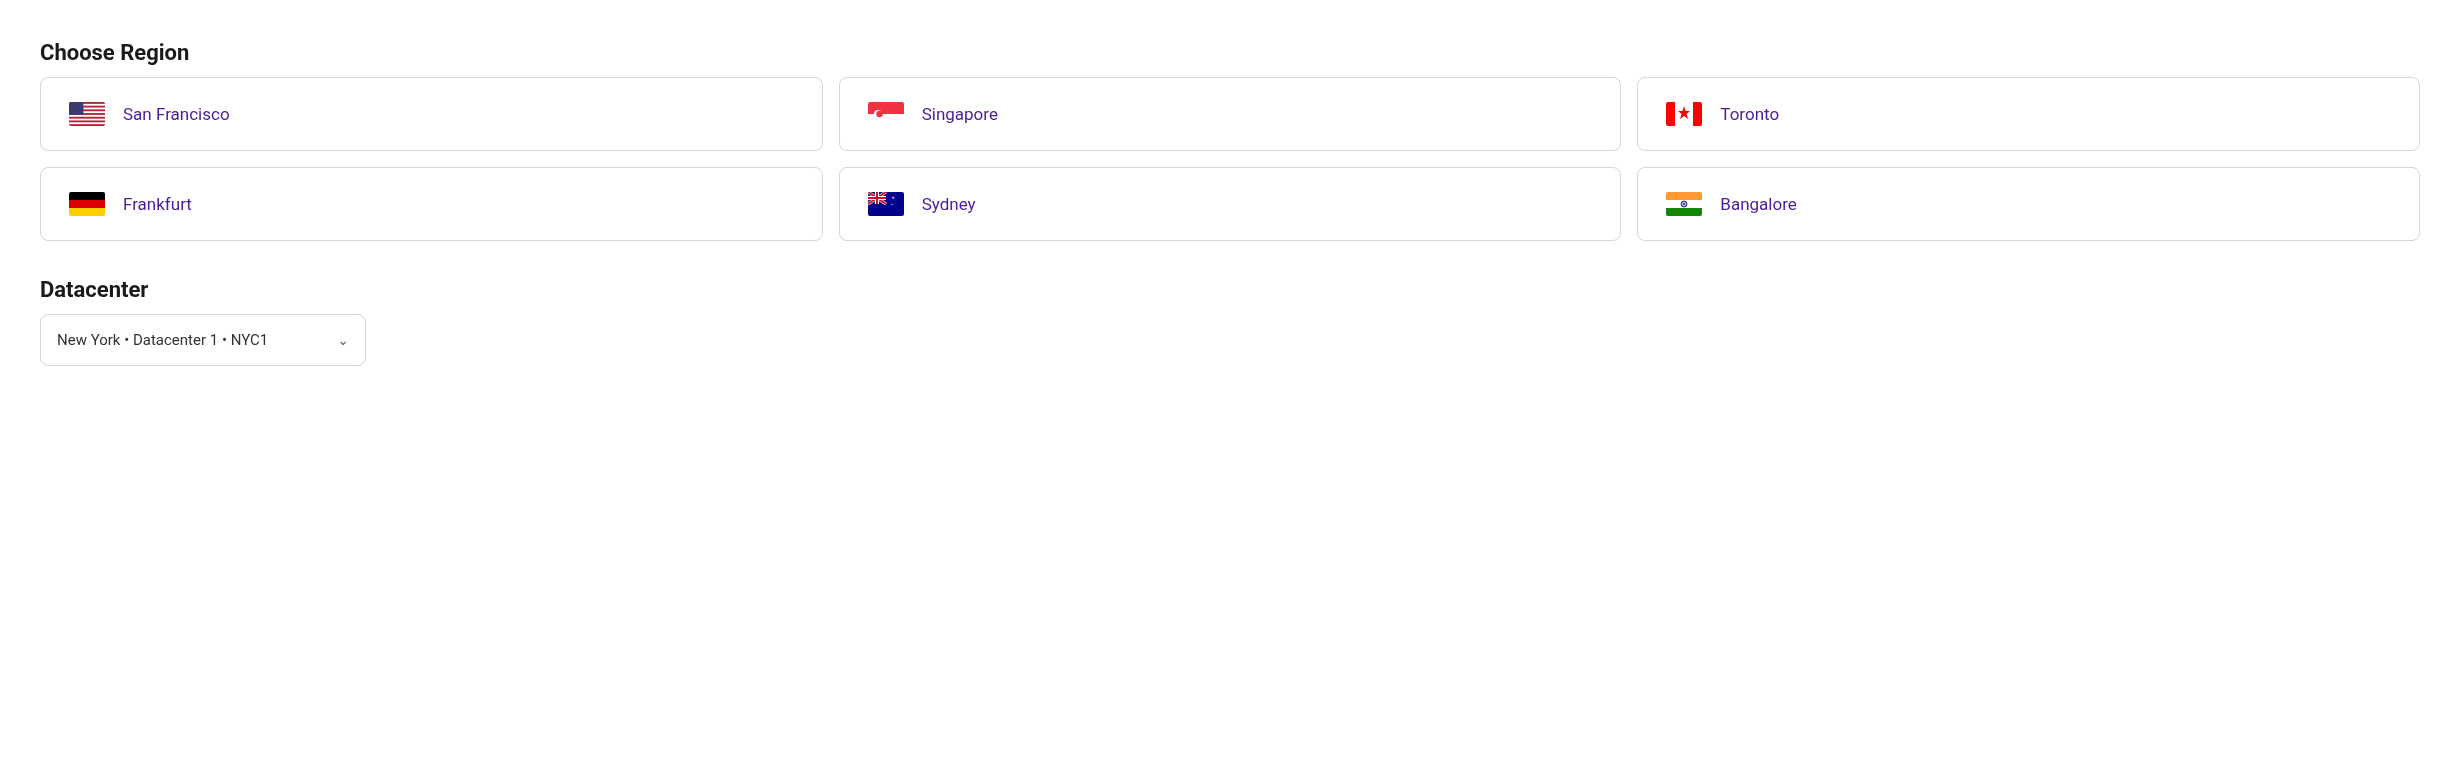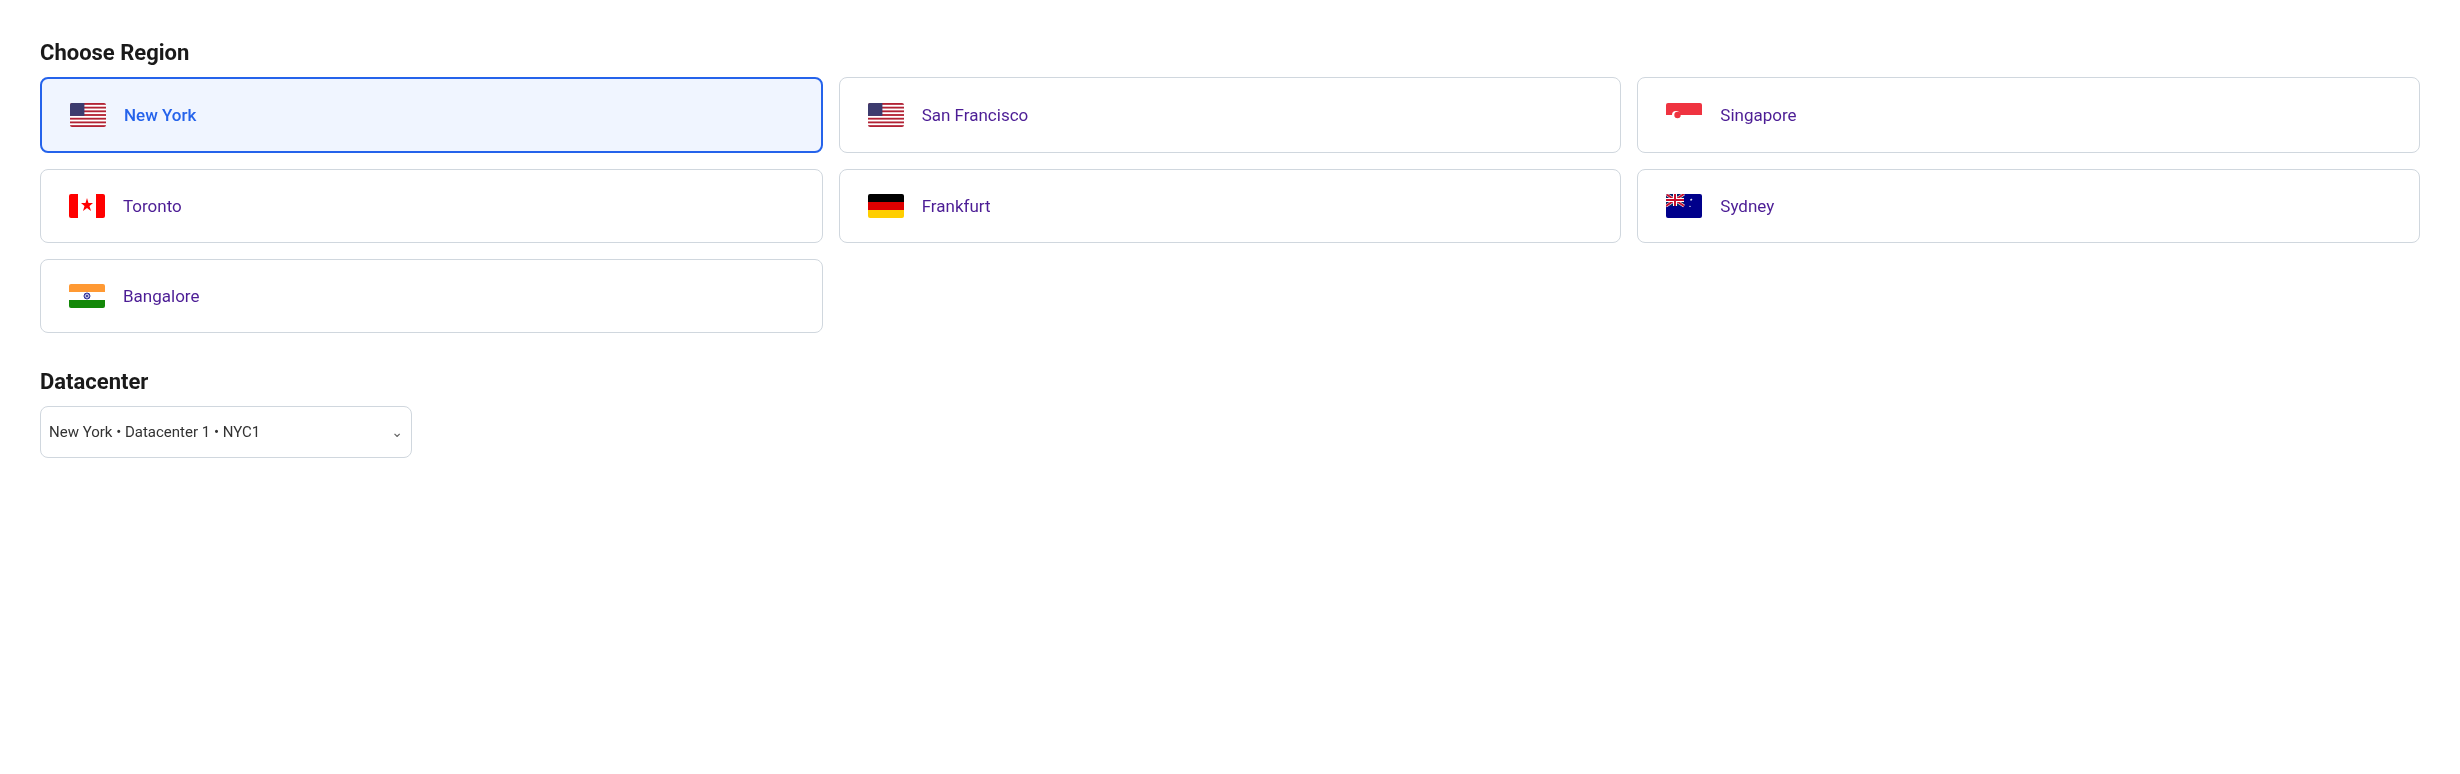--- a/index.html
+++ b/index.html
@@ -48,22 +48,22 @@
 
     .datacenter-section .section-title {
       margin-bottom: 12px;
     }
     .datacenter-dropdown {
       display: flex;
       align-items: center;
       justify-content: space-between;
       border: 1.5px solid #d0d7de;
       border-radius: 8px;
-      padding: 16px 8px;
-      width: 372px;
+      padding: 16px 16px;
+      width: 326px;
       cursor: pointer;
       background: #ffffff;
       font-size: 15px;
       color: #333;
     }
     .chevron {
       font-size: 14px;
       color: #666;
     }
 
@@ -76,33 +76,20 @@
       overflow: hidden;
     }
   </style>
 </head>
 <body>
 
 <h2 class="section-title">Choose Region</h2>
 
 <div class="region-grid">
 
-  <div class="region-card selected">
-    <svg class="flag-svg" viewBox="0 0 36 24" xmlns="http://www.w3.org/2000/svg">
-      <rect width="36" height="24" fill="#B22234"></rect>
-      <rect y="1.846" width="36" height="1.846" fill="#fff"></rect>
-      <rect y="5.538" width="36" height="1.846" fill="#fff"></rect>
-      <rect y="9.231" width="36" height="1.846" fill="#fff"></rect>
-      <rect y="12.923" width="36" height="1.846" fill="#fff"></rect>
-      <rect y="16.615" width="36" height="1.846" fill="#fff"></rect>
-      <rect y="20.308" width="36" height="1.846" fill="#fff"></rect>
-      <rect width="14.4" height="12.923" fill="#3C3B6E"></rect>
-    </svg>
-    <span class="region-name">New York</span>
-  </div>
 
   <div class="region-card">
     <svg class="flag-svg" viewBox="0 0 36 24" xmlns="http://www.w3.org/2000/svg">
       <rect width="36" height="24" fill="#B22234"></rect>
       <rect y="1.846" width="36" height="1.846" fill="#fff"></rect>
       <rect y="5.538" width="36" height="1.846" fill="#fff"></rect>
       <rect y="9.231" width="36" height="1.846" fill="#fff"></rect>
       <rect y="12.923" width="36" height="1.846" fill="#fff"></rect>
       <rect y="16.615" width="36" height="1.846" fill="#fff"></rect>
       <rect y="20.308" width="36" height="1.846" fill="#fff"></rect>

